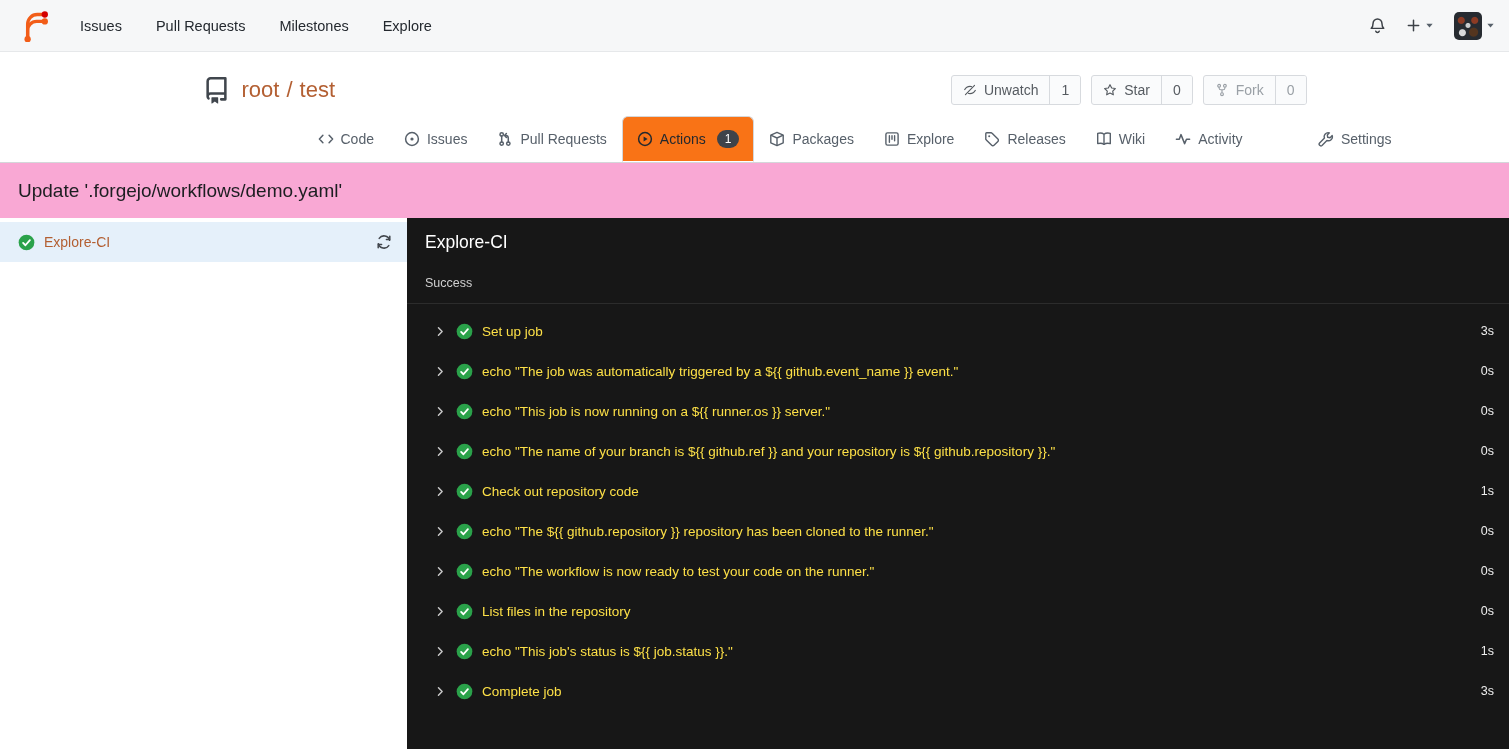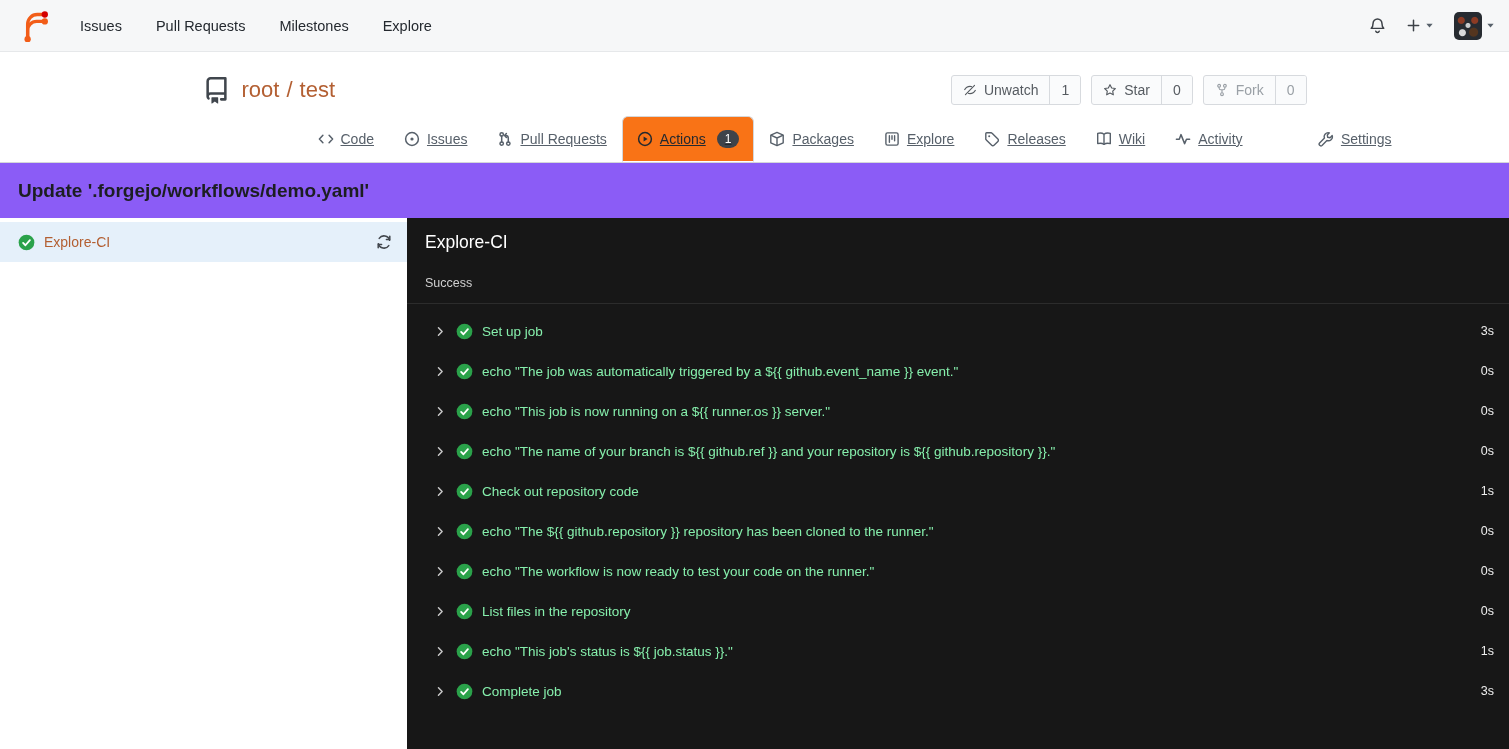--- a/index.html
+++ b/index.html
@@ -81,21 +81,20 @@
   
   .tabs-bar { border-bottom: 1px solid #d4d7da; margin-top: 9px; }
   .tabs-inner { width: 1304px; margin: 0 auto; display: flex; padding: 0 0 0 0; }
   .tabs-lead { width: 200px; flex: none; }
   .tab {
     display: flex; align-items: center; gap: 7px;
     height: 46px; padding: 0 14px;
     font-size: 14px; color: #57606a;
     cursor: pointer; position: relative;
     border: 1px solid transparent;
-    text-decoration: underline;
   }
   .tab.active {
     background: #f97316;
     border: 1px solid #d4d7da;
     border-bottom-color: #fff;
     border-radius: 6px 6px 0 0;
     margin-bottom: -1px;
     color: #24292f;
     font-weight: 500;
   }
@@ -109,23 +108,23 @@
     padding: 3px 8px;
     border-radius: 10px;
   }
   .tab-settings { margin-left: auto; }
 
   
   .page-title {
     flex: none;
     padding: 17px 18px 16px 18px;
     font-size: 19px;
-    font-weight: 700;
+    font-weight: 400;
     color: #1c1e21;
-    background: #8b5cf6;
+    background: #f9a8d4;
   }
 
   
   .run-layout { flex: 1; min-height: 0; display: flex; }
   .jobs-sidebar { width: 407px; flex: none; background: #fff; padding-top: 4px; }
   .job-item {
     height: 40px;
     display: flex; align-items: center; gap: 9px;
     padding: 0 15px 0 18px;
     background: var(--selected-bg, #e5f0fa);
@@ -145,21 +144,21 @@
   .run-status { margin-top: 23px; font-size: 12.5px; color: #cfcfcf; }
 
   .steps { padding: 7px 0; overflow: hidden; }
   .step-row {
     height: 40px;
     display: flex; align-items: center; gap: 9px;
     padding: 0 15px 0 27px;
     cursor: pointer;
   }
   .step-chev { color: #c9c9c9; }
-  .step-name { font-size: 13.5px; color: #86efac; white-space: nowrap; overflow: hidden; text-overflow: ellipsis; }
+  .step-name { font-size: 13.5px; color: #fde047; white-space: nowrap; overflow: hidden; text-overflow: ellipsis; }
   .step-duration { margin-left: auto; font-size: 12.5px; color: #ededed; }
 
   .ic14 { width: 14px; height: 14px; }
 </style>
 </head>
 <body>
 
 <nav class="navbar">
   <span class="logo">
     <svg viewBox="0 0 24 24" width="33" height="33">

